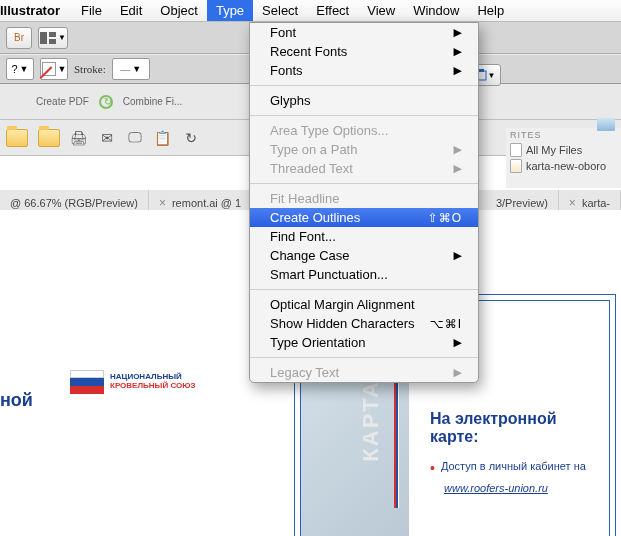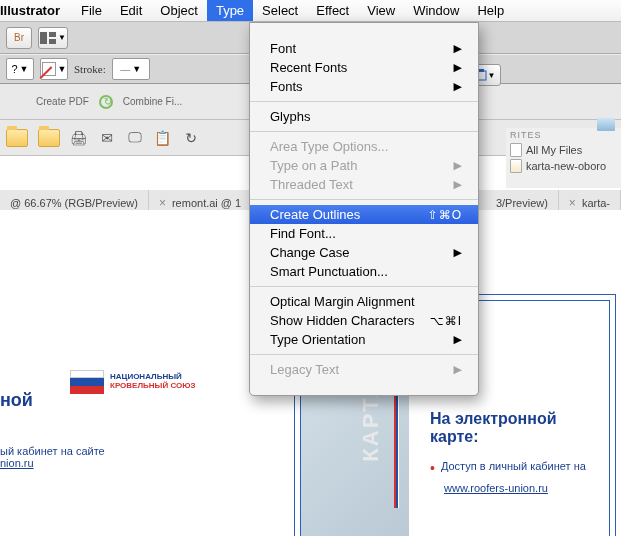--- a/index.html
+++ b/index.html
@@ -23,21 +23,21 @@
 .finder-row2 { height: 36px; background: #e9e9e9; border-bottom: 1px solid #bfbfbf; display: flex; align-items: center; padding: 0 6px; gap: 10px; }
 .folder-icon { width: 22px; height: 18px; background: linear-gradient(#ffe9a8,#f7c95f); border: 1px solid #d4a93e; border-radius: 2px; position: relative; }
 .folder-icon::before { content:""; position:absolute; top:-4px; left:0; width:10px; height:4px; background:#f7c95f; border-radius:1px 1px 0 0; }
 .tool-icon { width: 18px; height: 18px; display:flex; align-items:center; justify-content:center; font-size:14px; color:#555; }
 
 .doc-tabs { height: 26px; background: #e7e7e7; border-bottom: 1px solid #bbb; display: flex; align-items: center; font-size: 11px; color: #444; }
 .dtab { height: 100%; display: flex; align-items: center; padding: 12px 10px; gap: 6px; border-right: 1px solid #ccc; }
 .dtab .x { color:#888; font-size:12px; }
 .dtab.right { margin-left:auto; }
 
-.dropdown { position: absolute; left: 249px; top: 22px; width: 230px; background: #f4f4f4; border: 1px solid #9a9a9a; border-radius: 0 0 5px 5px; box-shadow: 3px 6px 14px rgba(0,0,0,0.35); padding: 16px 0; font-size: 13px; z-index: 100; }
+.dropdown { position: absolute; left: 249px; top: 22px; width: 230px; background: #f4f4f4; border: 1px solid #9a9a9a; border-radius: 0 0 5px 5px; box-shadow: 3px 6px 14px rgba(0,0,0,0.35); padding: 0 0; font-size: 13px; z-index: 100; }
 .dd-item { display: flex; align-items: center; justify-content: space-between; padding: 2px 16px 2px 20px; color: #000; }
 .dd-item.disabled { color: #a2a2a2; }
 .dd-item.selected { background: linear-gradient(#4a7ef0,#2a5fe0); color: #fff; align-items: flex-end; }
 .dd-sep { height: 1px; background: #d0d0d0; margin: 5px 0; }
 .dd-arrow { font-size: 11px; }
 .dd-shortcut { font-size: 12px; letter-spacing: 1px; }
 
 .canvas { position: absolute; left: 0; top: 210px; right: 0; bottom: 0; background: #fff; }
 .artboard-left { position:absolute; left:0; top:140px; width:240px; height:200px; }
 .artboard-right { position:absolute; left:300px; top:90px; width:320px; bottom:0; }
@@ -46,21 +46,21 @@
 .russian-flag span { position:absolute; left:0; right:0; height:8px; }
 .rflag-w { top:0; background:#fff; border:1px solid #ccc; }
 .rflag-b { top:8px; background:#1f4fa8; }
 .rflag-r { top:16px; background:#d82e2e; }
 .logo-text { font-size:8px; font-weight:bold; color:#1a3f8f; line-height:1.1; }
 .txt-red { color:#d82e2e; font-weight:bold; }
 .txt-blue { color:#1a3f8f; font-weight:bold; }
 .vert-label { position:absolute; writing-mode: vertical-rl; transform: rotate(180deg); font-size: 22px; font-weight: bold; color: #e8e8e8; letter-spacing: 2px; }
 .card-bg { position:absolute; background: linear-gradient(135deg,#d8e4ec,#b8c7d3); }
 .bullet { color:#d82e2e; font-size:14px; }
-.link-u { color:#1a3f8f; text-decoration: underline; font-size:11px; }
+.link-u { color:#1a3f8f; text-decoration: underline; font-size:11px;font-style:italic; }
 
 .fav-block { position:absolute; right:0; top:128px; width:115px; height:60px; background:#efefef; font-size:11px; color:#444; padding:2px 4px; }
 .fav-hdr { font-size:9px; color:#888; letter-spacing:1px; margin-bottom:3px; }
 .fav-row { display:flex; align-items:center; gap:4px; margin:2px 0; }
 .mini-folder { width:14px; height:10px; background:linear-gradient(#cde5f5,#8fb8da); border-radius:1px; }
 .mini-doc { width:12px; height:14px; background:#fff; border:1px solid #aaa; border-radius:1px; position:relative; }
 
 .little-dropdown { position:absolute; right:120px; top:64px; width:34px; height:22px; background:linear-gradient(#fff,#e4e4e4); border:1px solid #999; border-radius:3px; display:flex; align-items:center; justify-content:center; }
 </style>
 </head>
@@ -189,20 +189,23 @@
     </div>
   <div class="dd-item disabled">
       <span>Type on a Path</span>
       <span class="dd-arrow">▶</span>
     </div>
   <div class="dd-item disabled">
       <span>Threaded Text</span>
       <span class="dd-arrow">▶</span>
     </div>
   <div class="dd-sep"></div>
+  <div class="dd-item disabled">
+      <span>Fit Headline</span>
+    </div>
   <div class="dd-item selected">
       <span>Create Outlines</span>
       <span class="dd-shortcut">⇧⌘O</span>
     </div>
   <div class="dd-item">
       <span>Find Font...</span>
     </div>
   <div class="dd-item">
       <span>Change Case</span>
       <span class="dd-arrow">▶</span>
@@ -239,24 +242,20 @@
       <span class="russian-flag">
         <span class="rflag-w"></span>
           <span class="rflag-b"></span>
           <span class="rflag-r"></span>
       </span>
       <span class="logo-text">
         <div>НАЦИОНАЛЬНЫЙ</div>
         <div class="txt-red">КРОВЕЛЬНЫЙ СОЮЗ</div>
       </span>
     </div>
-    <div style="position:absolute;left:0;top:95px;font-size:11px;color:#1a3f8f;">
-      <div>ый кабинет на сайте</div>
-      <div style="text-decoration:underline;">nion.ru</div>
-    </div>
   </div>
 
   <div class="artboard-right">
     <div class="blue-rect" style="left:0;top:0;width:310px;height:250px;"></div>
     <div class="blue-rect" style="left:-6px;top:-6px;width:322px;height:262px;"></div>
     <div class="card-bg" style="left:1px;top:1px;width:108px;height:260px;"></div>
     <div class="vert-label" style="left:58px;top:80px;">КАРТА</div>
 
     <div style="position:absolute;left:94px;top:8px;width:6px;height:200px;">
       <div style="position:absolute;inset:0 4px 0 0;background:#d82e2e;"></div>

